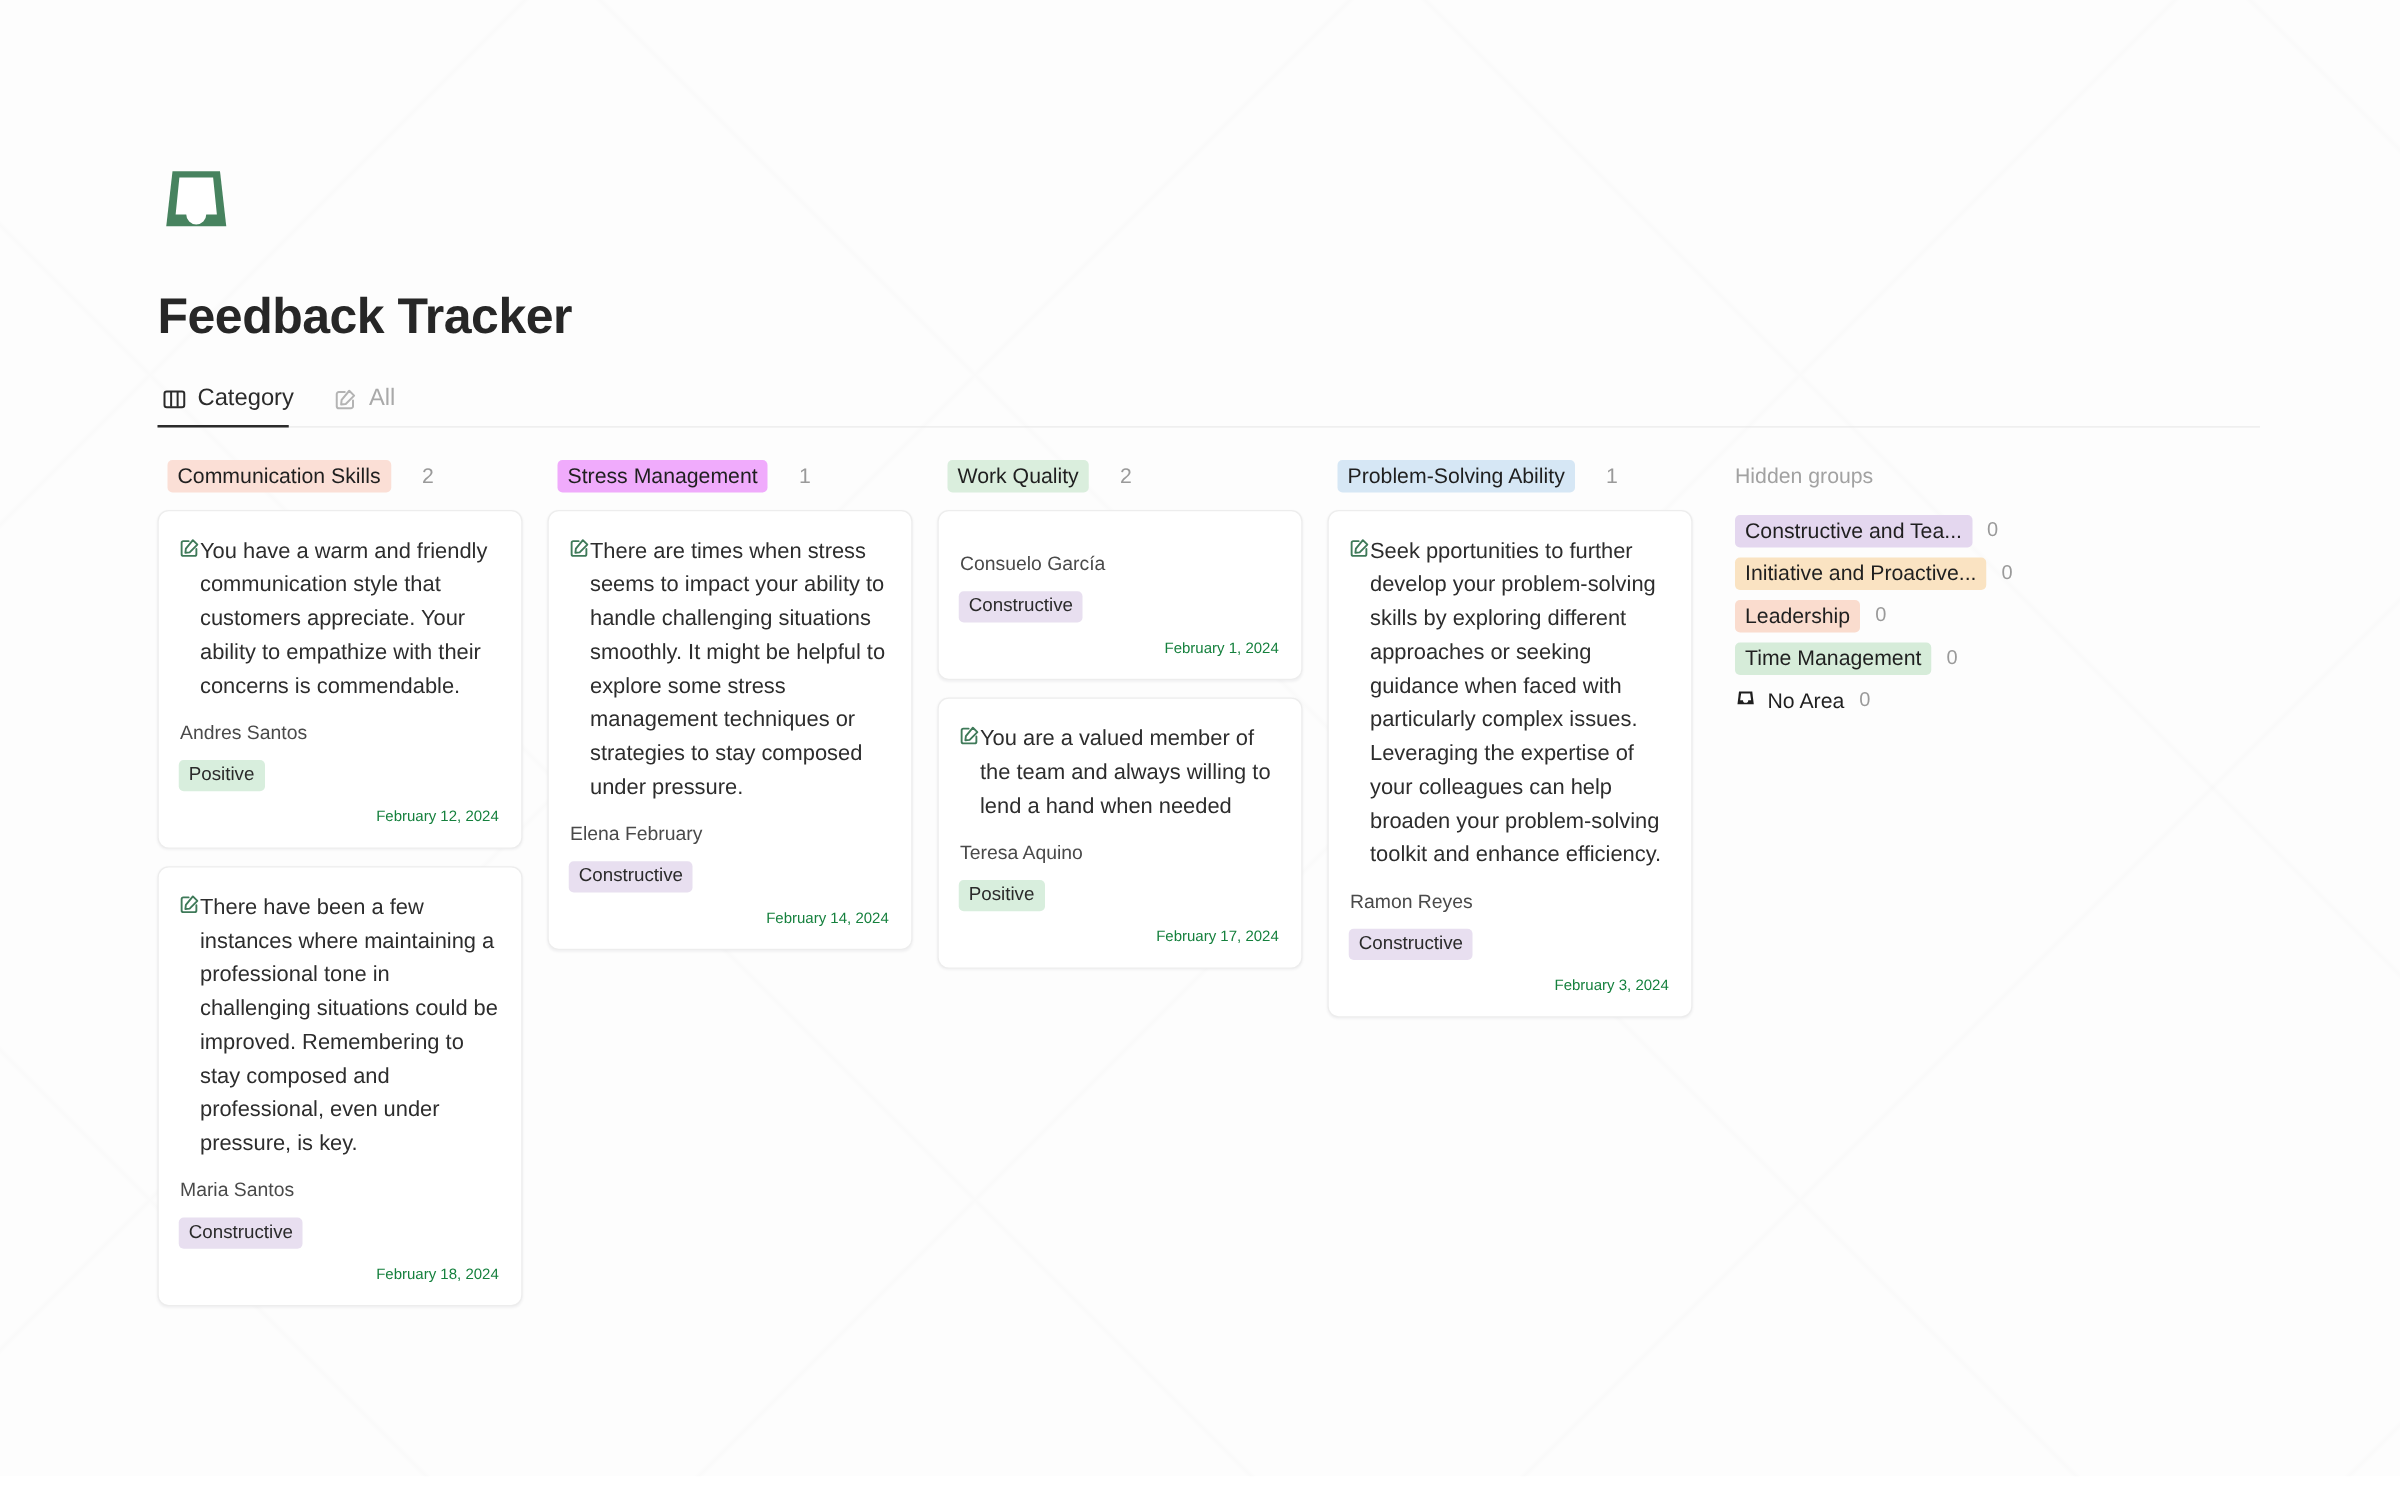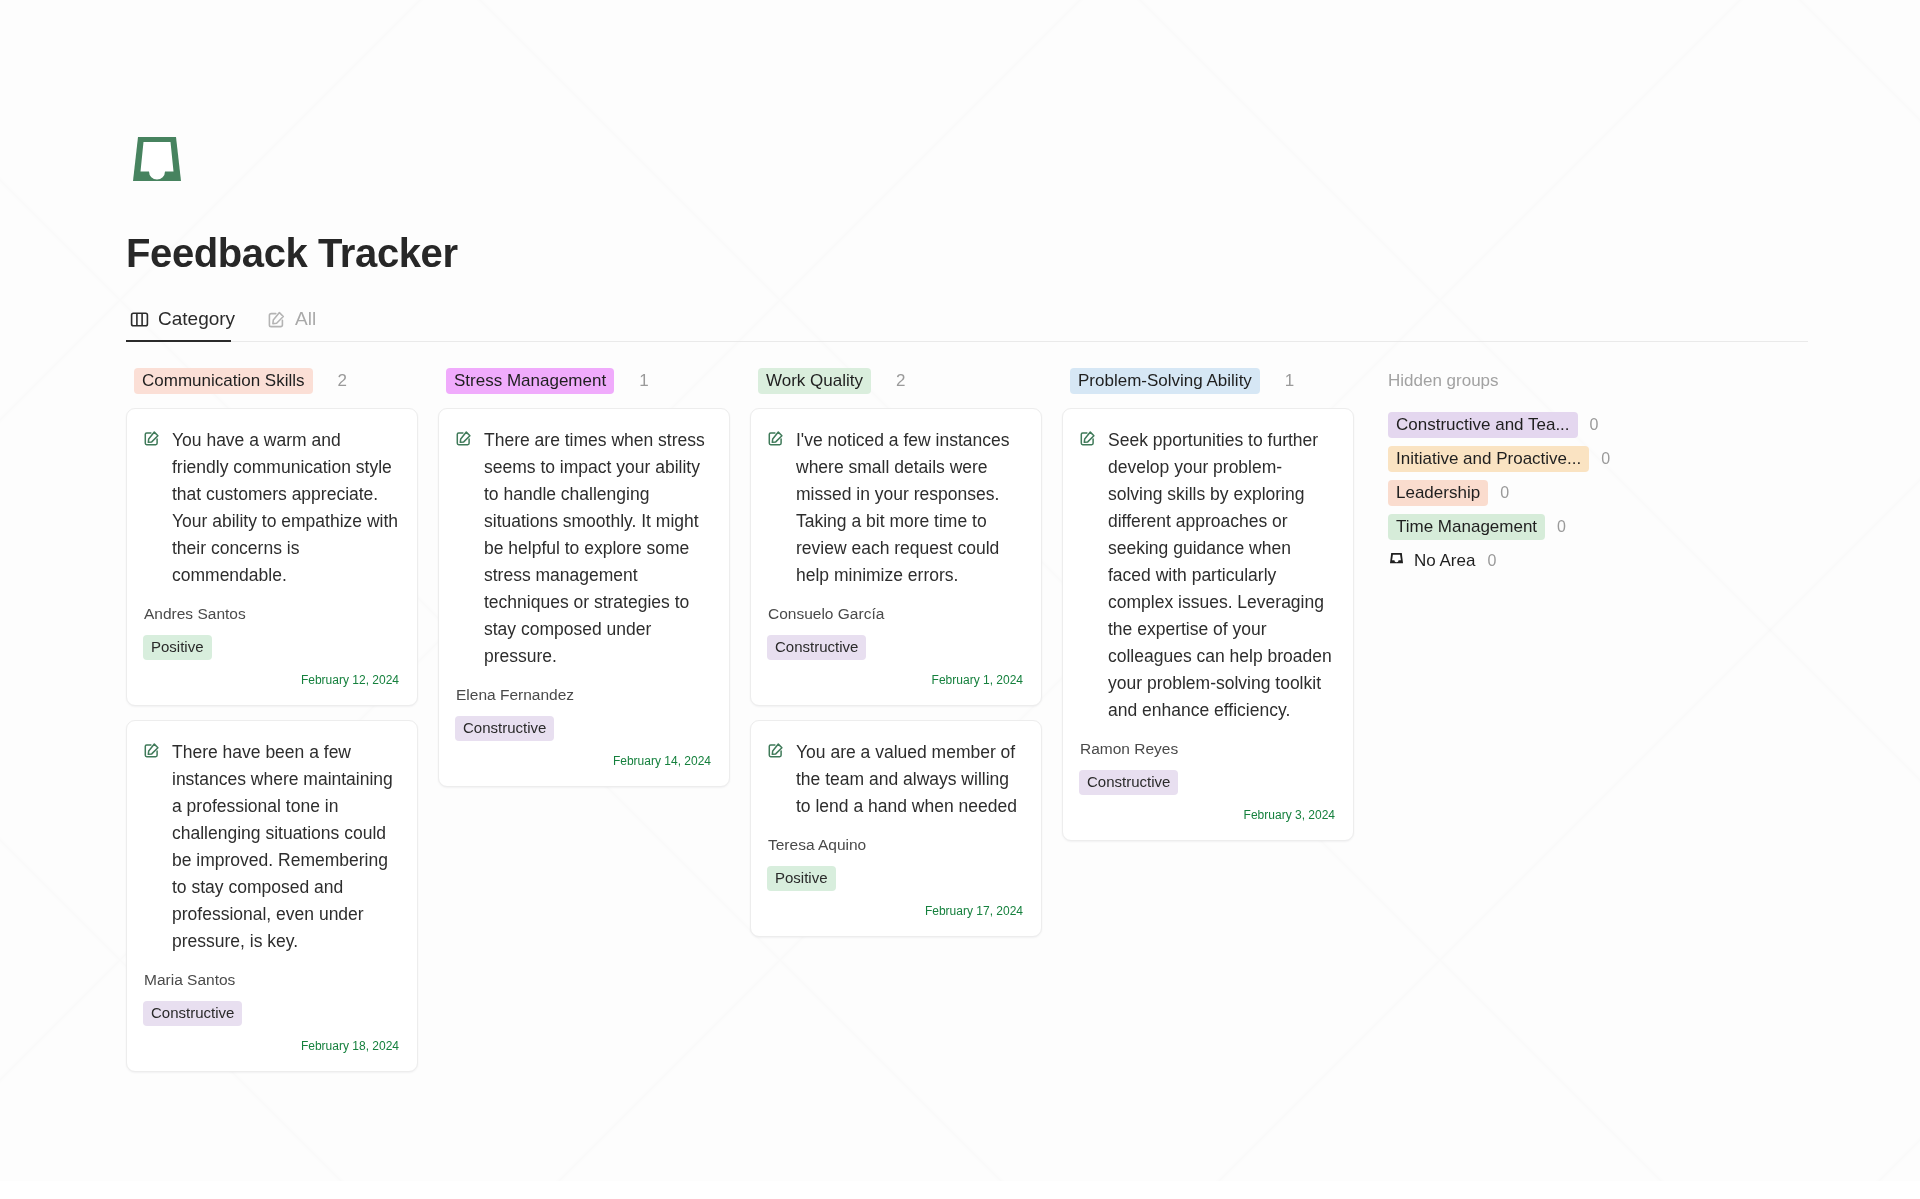--- a/index.html
+++ b/index.html
@@ -125,21 +125,20 @@
   .card {
     background: #ffffff;
     border: 1px solid #ededed;
     border-radius: 9px;
     box-shadow: 0 1px 2px rgba(16,24,40,0.05);
     padding: 18px 18px 18px 16px;
     margin-bottom: 14px;
   }
   .card-top {
     display: flex;
-    gap: 12px;
     align-items: flex-start;
   }
   .card-ico { flex: 0 0 auto; margin-top: 3px; }
   .card-text {
     font-size: 17.5px;
     line-height: 27px;
     color: #2d2d2d;
   }
   .card-author {
     font-size: 15.5px;
@@ -288,44 +287,35 @@
         <div class="card">
           <div class="card-top">
             <span class="card-ico">
               <svg width="17" height="17" viewBox="0 0 17 17" fill="none" xmlns="http://www.w3.org/2000/svg">
                 <path d="M14.1 9.1 V13.3 a1.4 1.4 0 0 1 -1.4 1.4 H3.7 a1.4 1.4 0 0 1 -1.4 -1.4 V4.3 a1.4 1.4 0 0 1 1.4 -1.4 H7.9" stroke="#3f7a59" stroke-width="1.5" stroke-linecap="round"></path>
                 <path d="M11.3 2.1 L14.9 5.7 L8.7 11.9 L5.3 12.3 L5.7 8.9 Z" stroke="#3f7a59" stroke-width="1.5" stroke-linejoin="round"></path>
               </svg>
             </span>
             <div class="card-text">There are times when stress seems to impact your ability to handle challenging situations smoothly. It might be helpful to explore some stress management techniques or strategies to stay composed under pressure.</div>
           </div>
-          <div class="card-author">Elena Fernandez</div>
+          <div class="card-author">Elena February</div>
           <div class="tag-row">
             <span class="tag" style="background-color: rgb(232, 223, 240);">Constructive</span>
           </div>
           <div class="card-date">February 14, 2024</div>
         </div>
       </div>
 
       <div class="column">
         <div class="col-head">
           <span class="chip" style="background-color: rgb(218, 238, 221);">Work Quality</span>
           <span class="col-count">2</span>
         </div>
 
         <div class="card">
-          <div class="card-top">
-            <span class="card-ico">
-              <svg width="17" height="17" viewBox="0 0 17 17" fill="none" xmlns="http://www.w3.org/2000/svg">
-                <path d="M14.1 9.1 V13.3 a1.4 1.4 0 0 1 -1.4 1.4 H3.7 a1.4 1.4 0 0 1 -1.4 -1.4 V4.3 a1.4 1.4 0 0 1 1.4 -1.4 H7.9" stroke="#3f7a59" stroke-width="1.5" stroke-linecap="round"></path>
-                <path d="M11.3 2.1 L14.9 5.7 L8.7 11.9 L5.3 12.3 L5.7 8.9 Z" stroke="#3f7a59" stroke-width="1.5" stroke-linejoin="round"></path>
-              </svg>
-            </span>
-            <div class="card-text">I've noticed a few instances where small details were missed in your responses. Taking a bit more time to review each request could help minimize errors.</div>
-          </div>
           <div class="card-author">Consuelo García</div>
           <div class="tag-row">
             <span class="tag" style="background-color: rgb(232, 223, 240);">Constructive</span>
           </div>
           <div class="card-date">February 1, 2024</div>
         </div>
 
         <div class="card">
           <div class="card-top">
             <span class="card-ico">

